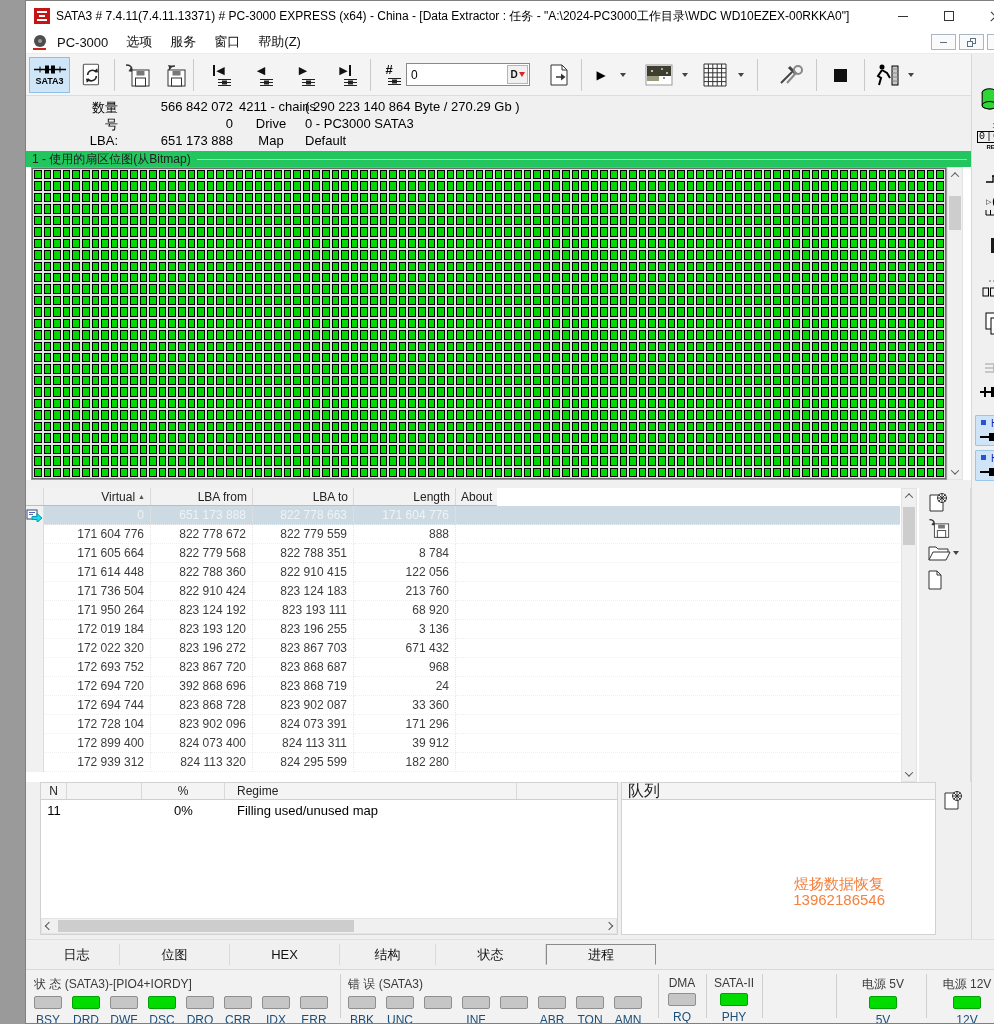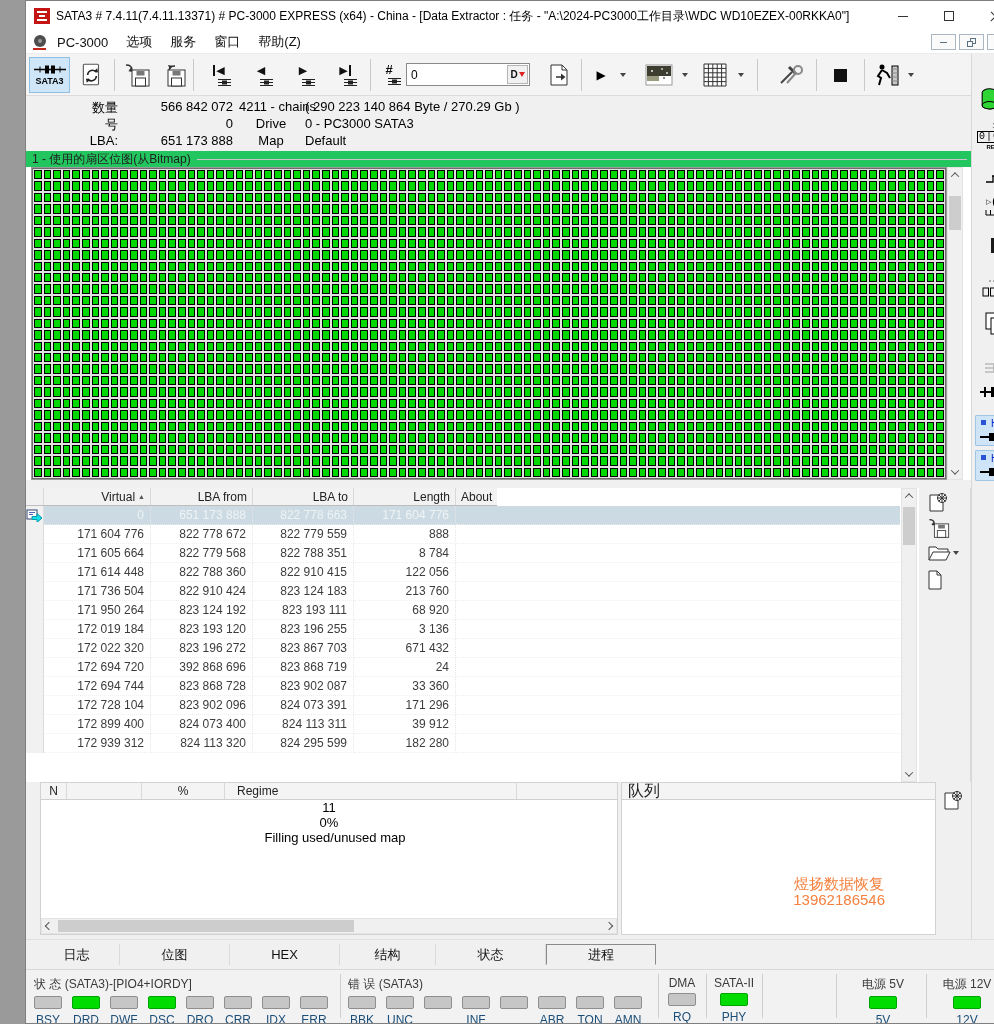--- a/index.html
+++ b/index.html
@@ -112,21 +112,21 @@
 .c1{width:107px;}.c2{width:102px;}.c3{width:101px;}.c4{width:102px;}.c5{flex:1;border-right:none;}
 .table-icons{position:absolute;top:487px;left:893px;width:52px;height:294px;background:#f0f0f0;border-right:1px solid #d8d8d8;}
 .ti{position:absolute;left:8px;display:flex;align-items:center;gap:2px;}
 
 
 .bottom{position:absolute;top:781px;left:0;width:945px;height:157px;background:#f0f0f0;}
 .bpanel{position:absolute;top:0;left:14px;width:578px;height:153px;background:#fff;border:1px solid #d2d2d2;}
 .bphead{display:flex;height:17px;background:#f4f4f4;border-bottom:1px solid #cfcfcf;font-size:12px;color:#222;}
 .bhc{border-right:1px solid #d9d9d9;display:flex;align-items:center;justify-content:center;}
 .bh0{width:26px;}.bh1{width:75px;}.bh2{width:83px;}.bh3{width:292px;justify-content:flex-start;padding-left:12px;}.bh4{flex:1;border-right:none;}
-.bprow{display:flex;height:20px;font-size:13px;color:#000;align-items:center;flex-direction:column;}
+.bprow{display:flex;height:20px;font-size:13px;color:#000;align-items:center;}
 .bn{width:26px;text-align:center;}.bsp{width:75px;}.bpc{width:83px;text-align:center;}.brg{padding-left:12px;}
 .queue{position:absolute;top:0;left:595px;width:315px;height:153px;background:#fff;border:1px solid #d2d2d2;}
 .qhead{height:17px;background:#f4f4f4;border-bottom:1px solid #cfcfcf;font-size:16px;color:#222;display:flex;align-items:center;padding-left:6px;}
 .watermark{position:absolute;right:50px;bottom:26px;text-align:center;color:#f4813f;font-size:15px;line-height:16px;white-space:nowrap;}
 .qicon{position:absolute;top:8px;left:916px;}
 
 
 .tabbar{position:absolute;top:938px;left:0;width:994px;height:30px;background:#f0f0f0;border-top:1px solid #e0e0e0;display:flex;align-items:flex-start;padding:4px 0 0 8px;}
 .tab{height:21px;display:flex;align-items:center;justify-content:center;font-size:13px;color:#111;border-right:1px solid #dadada;padding:0 4px;}
 .tab:nth-child(1){width:86px;}.tab:nth-child(2){width:110px;}.tab:nth-child(3){width:110px;}.tab:nth-child(4){width:96px;}.tab:nth-child(5){width:110px;}.tab:nth-child(6){width:110px;}
@@ -3141,20 +3141,28 @@
           <div class="tcell c3">823 196 255</div>
           <div class="tcell c4">3 136</div>
           <div class="tcell c5"></div>
         </div>
         <div class="trow">
           <div class="tgut"></div>
           <div class="tcell c1">172 022 320</div>
           <div class="tcell c2">823 196 272</div>
           <div class="tcell c3">823 867 703</div>
           <div class="tcell c4">671 432</div>
+          <div class="tcell c5"></div>
+        </div>
+        <div class="trow">
+          <div class="tgut"></div>
+          <div class="tcell c1">172 693 752</div>
+          <div class="tcell c2">823 867 720</div>
+          <div class="tcell c3">823 868 687</div>
+          <div class="tcell c4">968</div>
           <div class="tcell c5"></div>
         </div>
         <div class="trow">
           <div class="tgut"></div>
           <div class="tcell c1">172 694 720</div>
           <div class="tcell c2">392 868 696</div>
           <div class="tcell c3">823 868 719</div>
           <div class="tcell c4">24</div>
           <div class="tcell c5"></div>
         </div>

